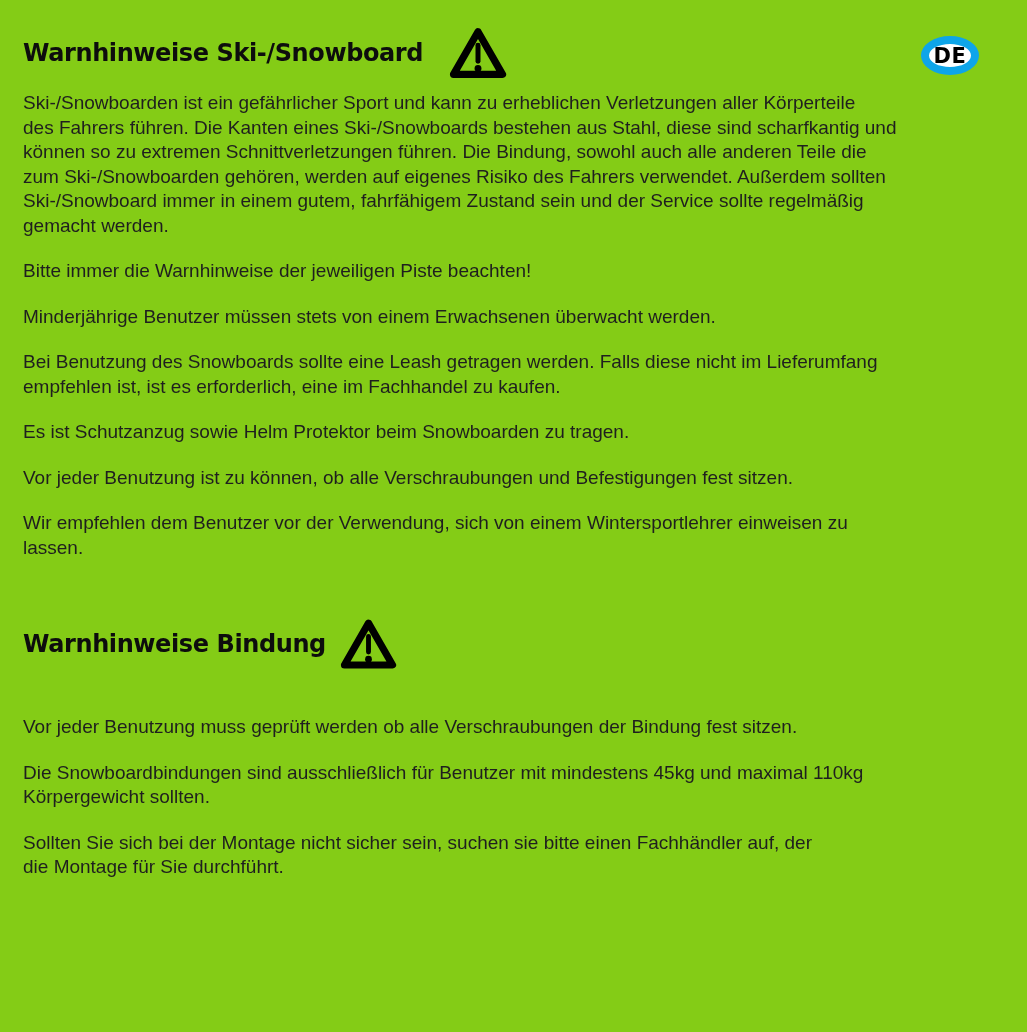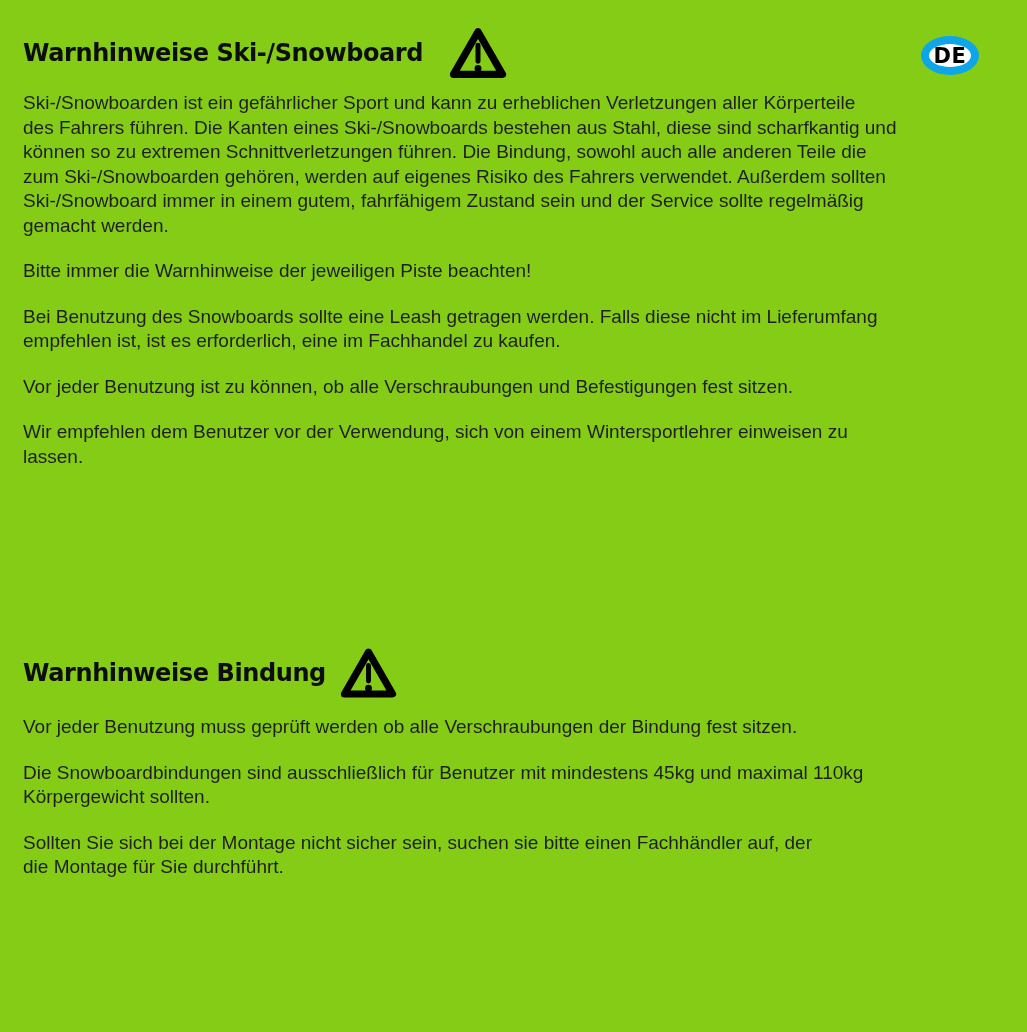--- a/index.html
+++ b/index.html
@@ -21,21 +21,21 @@
   .header .title {
     font-family: "DejaVu Sans", sans-serif;
     font-weight: bold;
     font-size: 24px;
     letter-spacing: -0.4px;
     margin: 0;
     color: #0d0d0d;
     white-space: nowrap;
   }
   .header-1 { top: 26px; height: 54px; gap: 26px; }
-  .header-2 { top: 644px; height: 58px; gap: 14px; }
+  .header-2 { top: 615px; height: 58px; gap: 14px; }
   .tri-icon { display: block; flex: 0 0 auto; }
   .badge {
     position: absolute;
     top: 36px;
     left: 921px;
     width: 58px;
     height: 39px;
     box-sizing: border-box;
     border: 8px solid #0ea5e9;
     border-radius: 50%;
@@ -84,22 +84,24 @@
   </div>
 
   <div class="textcol body-1">
     <p>Ski-/Snowboarden ist ein gefährlicher Sport und kann zu erheblichen Verletzungen aller Körperteile
 des Fahrers führen. Die Kanten eines Ski-/Snowboards bestehen aus Stahl, diese sind scharfkantig und
 können so zu extremen Schnittverletzungen führen. Die Bindung, sowohl auch alle anderen Teile die
 zum Ski-/Snowboarden gehören, werden auf eigenes Risiko des Fahrers verwendet. Außerdem sollten
 Ski-/Snowboard immer in einem gutem, fahrfähigem Zustand sein und der Service sollte regelmäßig
 gemacht werden.</p>
     <p>Bitte immer die Warnhinweise der jeweiligen Piste beachten!</p>
+    <p>Minderjährige Benutzer müssen stets von einem Erwachsenen überwacht werden.</p>
     <p>Bei Benutzung des Snowboards sollte eine Leash getragen werden. Falls diese nicht im Lieferumfang
 empfehlen ist, ist es erforderlich, eine im Fachhandel zu kaufen.</p>
+    <p>Es ist Schutzanzug sowie Helm Protektor beim Snowboarden zu tragen.</p>
     <p>Vor jeder Benutzung ist zu können, ob alle Verschraubungen und Befestigungen fest sitzen.</p>
     <p>Wir empfehlen dem Benutzer vor der Verwendung, sich von einem Wintersportlehrer einweisen zu
 lassen.</p>
   </div>
 
   <div class="header header-2">
     <h2 class="title">Warnhinweise Bindung</h2>
     <svg class="tri-icon" width="57" height="57" viewBox="0 0 64 58" xmlns="http://www.w3.org/2000/svg">
       <path d="M32 5 L59 52 L5 52 Z" fill="none" stroke="#000" stroke-width="8" stroke-linejoin="round"></path>
       <path d="M32 20 L32 37.5" stroke="#000" stroke-width="5.5" stroke-linecap="round" fill="none"></path>

